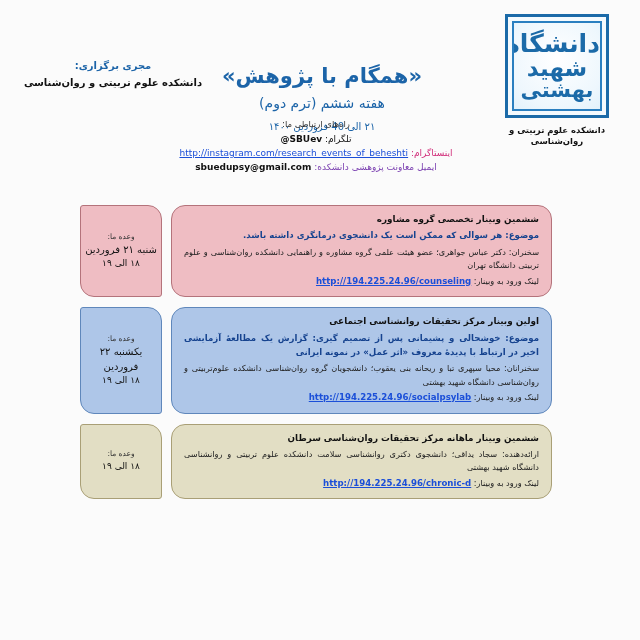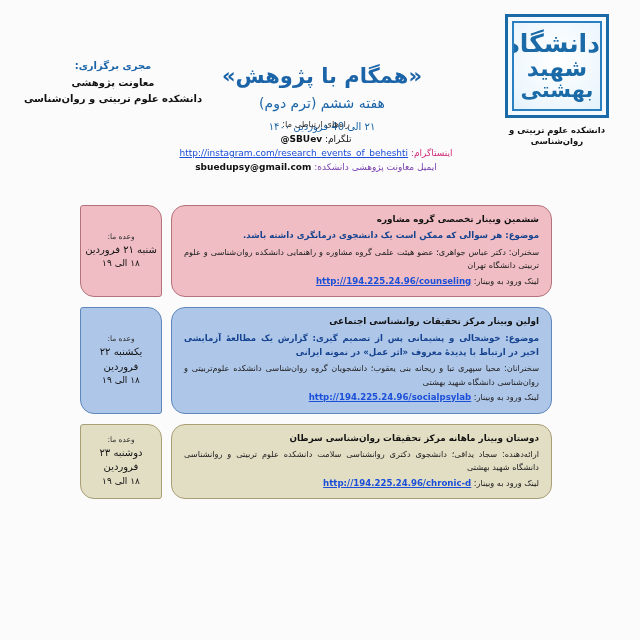--- a/index.html
+++ b/index.html
@@ -279,21 +279,20 @@
     </div>
 
     <div class="title-block">
       <div class="main-title">«همگام با پژوهش»</div>
       <div class="sub-title">هفته ششم (ترم دوم)</div>
       <div class="sub-date">۲۱ الی 40 فروردین ۱۴۰۰</div>
     </div>
 
     <div class="organizer">
       <div class="organizer-label">مجری برگزاری:</div>
-      <div class="organizer-line">معاونت پژوهشی</div>
       <div class="organizer-line">دانشکده علوم تربیتی و روان‌شناسی</div>
     </div>
 
     <div class="contact">
       <div class="contact-head">راه‌های ارتباطی ما:</div>
 
       <div class="contact-row">
         <span class="lbl">تلگرام:</span>
         <span class="val">@SBUev</span>
       </div>
@@ -342,29 +341,28 @@
       </div>
       <div class="badge theme-blue">
         <div class="badge-label">وعده ما:</div>
         <div class="badge-day">یکشنبه ۲۲ فروردین</div>
         <div class="badge-time">۱۸ الی ۱۹</div>
       </div>
     </div>
 
     <div class="session-row">
       <div class="card theme-khaki">
-        <div class="card-title">دوستان وبینار ماهانه مرکز تحقیقات روان‌شناسی سرطان</div>
+        <div class="card-title">ششمین وبینار ماهانه مرکز تحقیقات روان‌شناسی سرطان</div>
         <div class="card-speaker">ارائه‌دهنده: سجاد یداقی؛ دانشجوی دکتری روانشناسی سلامت دانشکده علوم تربیتی و روانشناسی دانشگاه شهید بهشتی</div>
         <div class="card-linkrow">
           <span>لینک ورود به وبینار:</span>
           <span class="link">http://194.225.24.96/chronic-d</span>
         </div>
       </div>
       <div class="badge theme-khaki">
         <div class="badge-label">وعده ما:</div>
-        <div class="badge-day">دوشنبه ۲۳ فروردین</div>
         <div class="badge-time">۱۸ الی ۱۹</div>
       </div>
     </div>
 
   </div>
 
 </div>
 
 </body></html>

